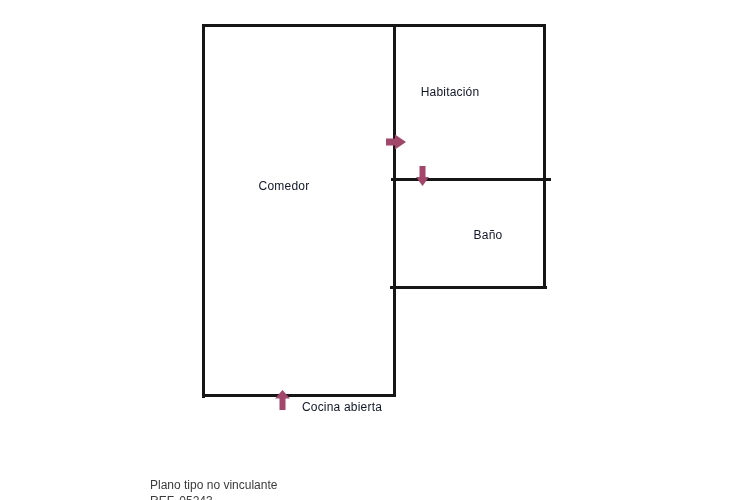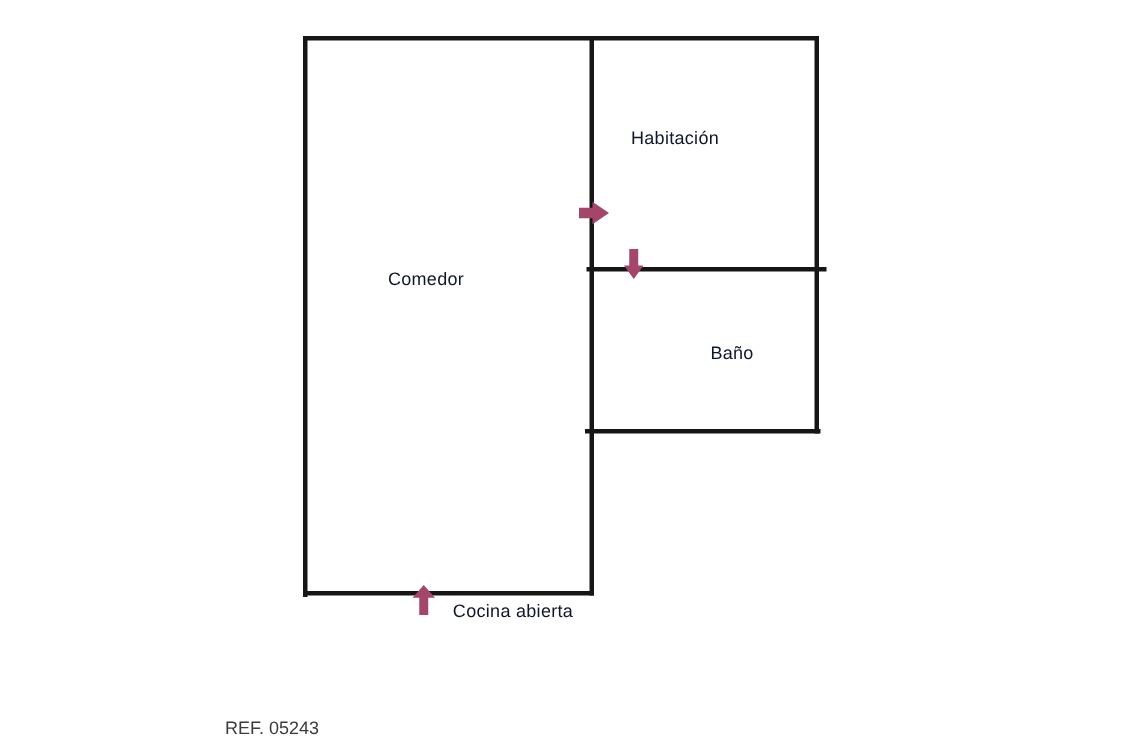--- a/index.html
+++ b/index.html
@@ -64,16 +64,17 @@
 
   <svg class="door-arrow" style="left:416px; top:166px;" width="13" height="20" viewBox="0 0 13 20">
     <polygon points="3.5,0 9.5,0 9.5,11 13,11 6.5,20 0,11 3.5,11" fill="#a34669"></polygon>
   </svg>
 
   <svg class="door-arrow" style="left:275px; top:390px;" width="15" height="20" viewBox="0 0 15 20">
     <polygon points="7.5,0 15,8.5 10.5,8.5 10.5,20 4.5,20 4.5,8.5 0,8.5" fill="#a34669"></polygon>
   </svg>
 
   <div class="footer">
+    <div>Plano tipo no vinculante</div>
     <div>REF. 05243</div>
   </div>
 
 </div>
 
 </body></html>

